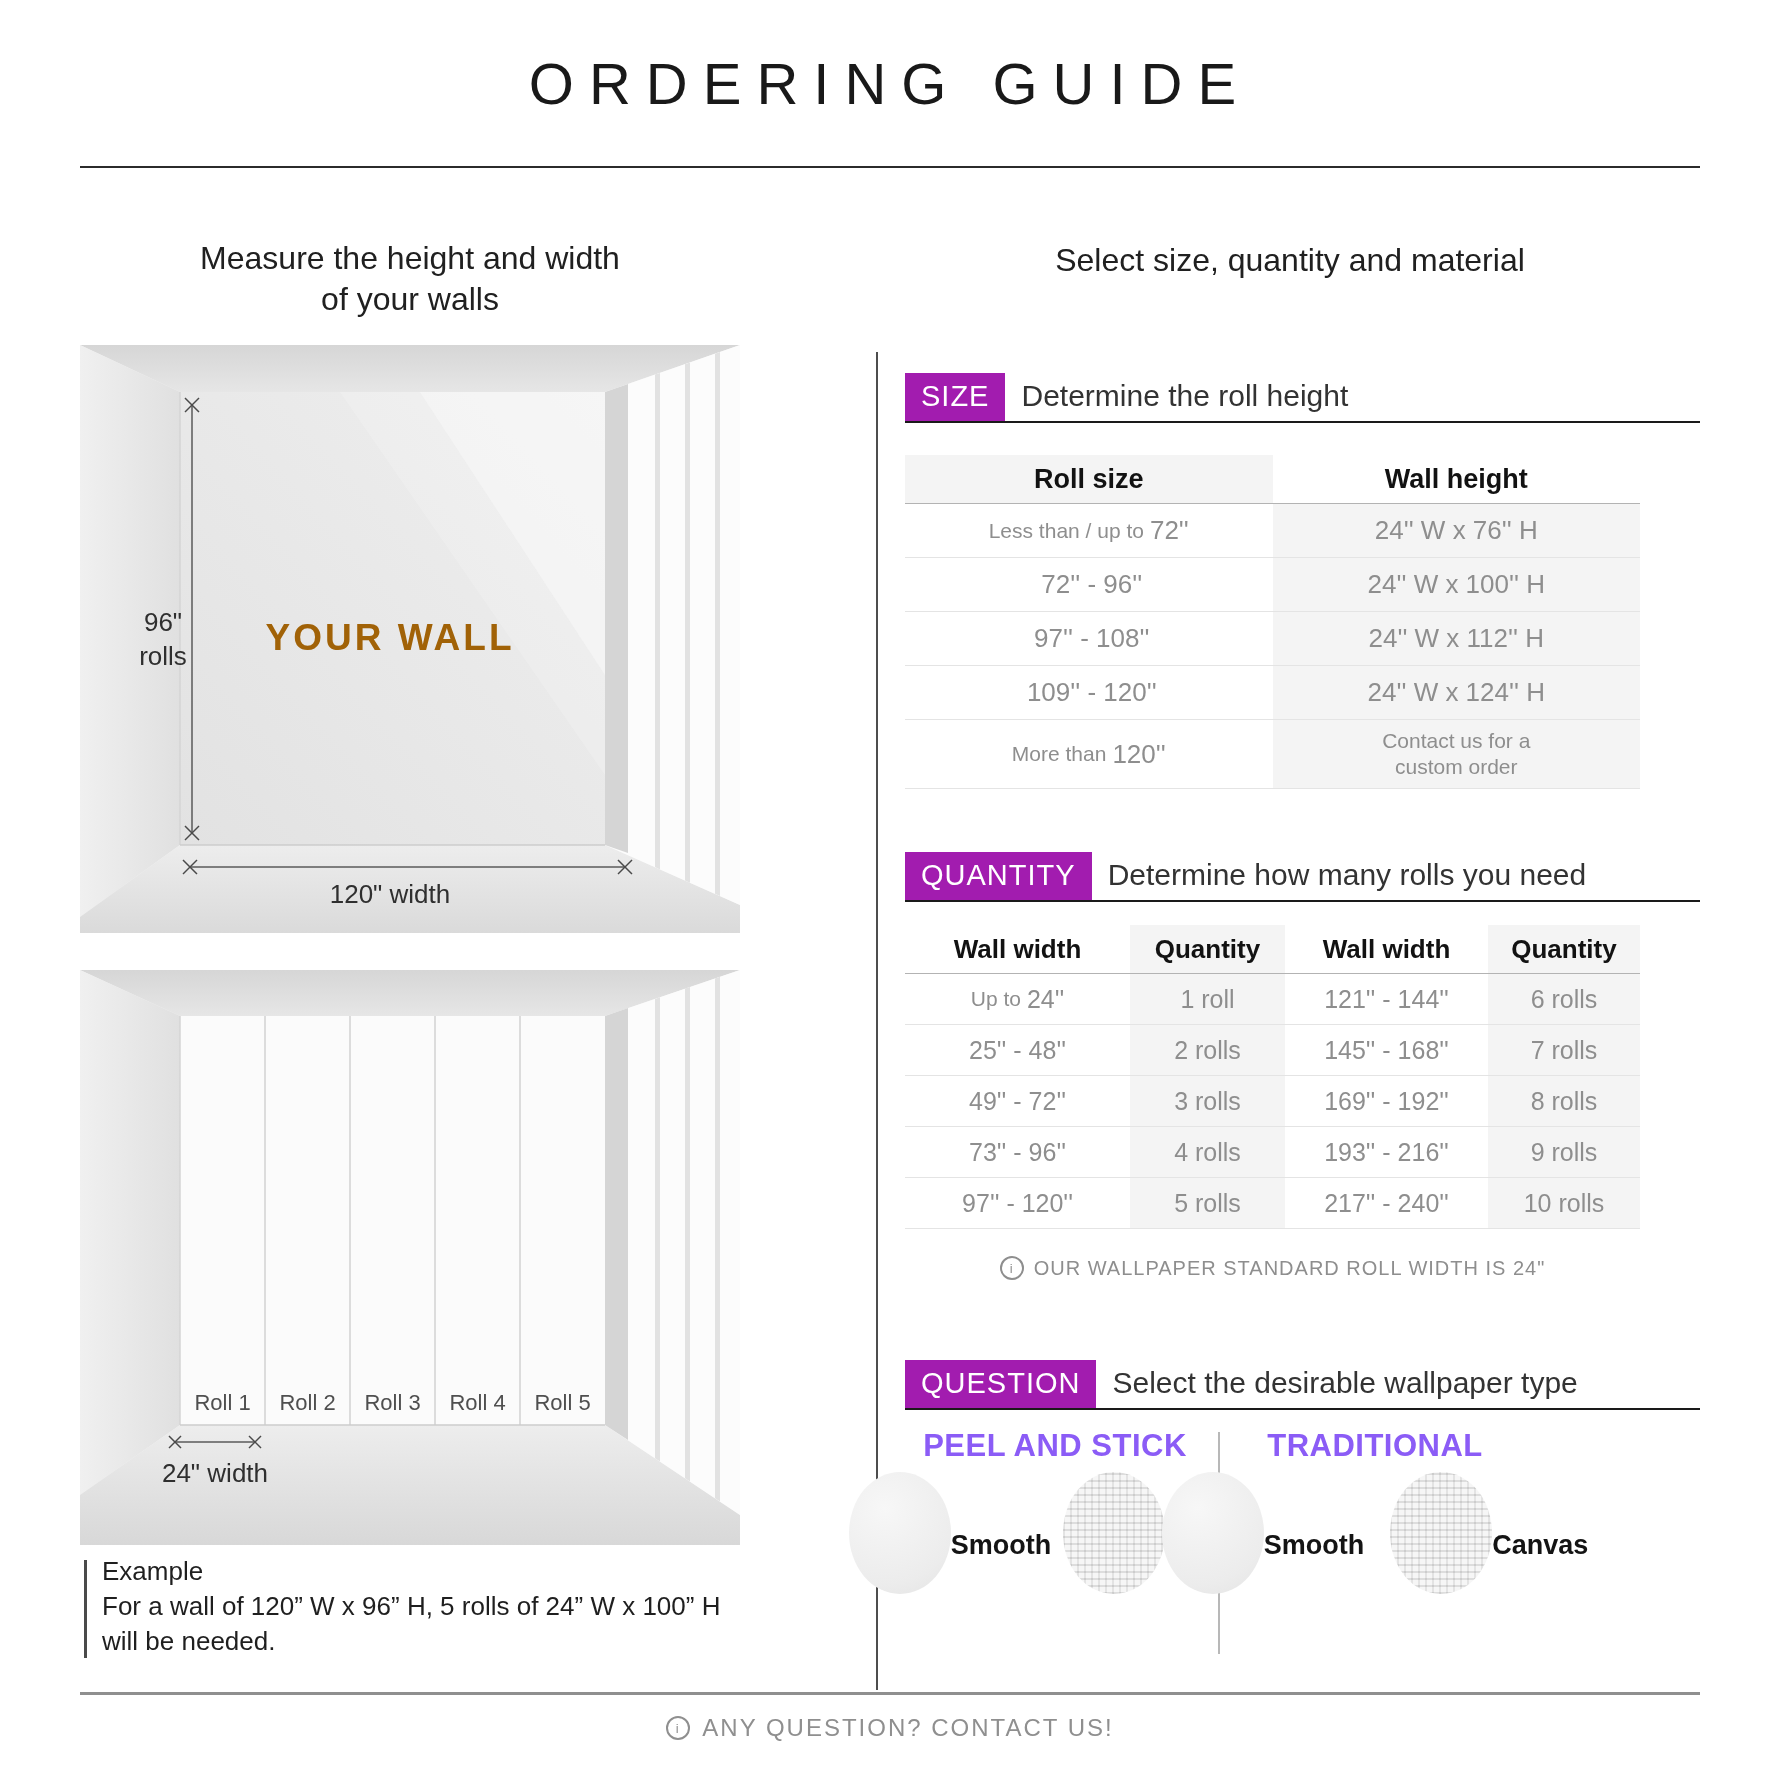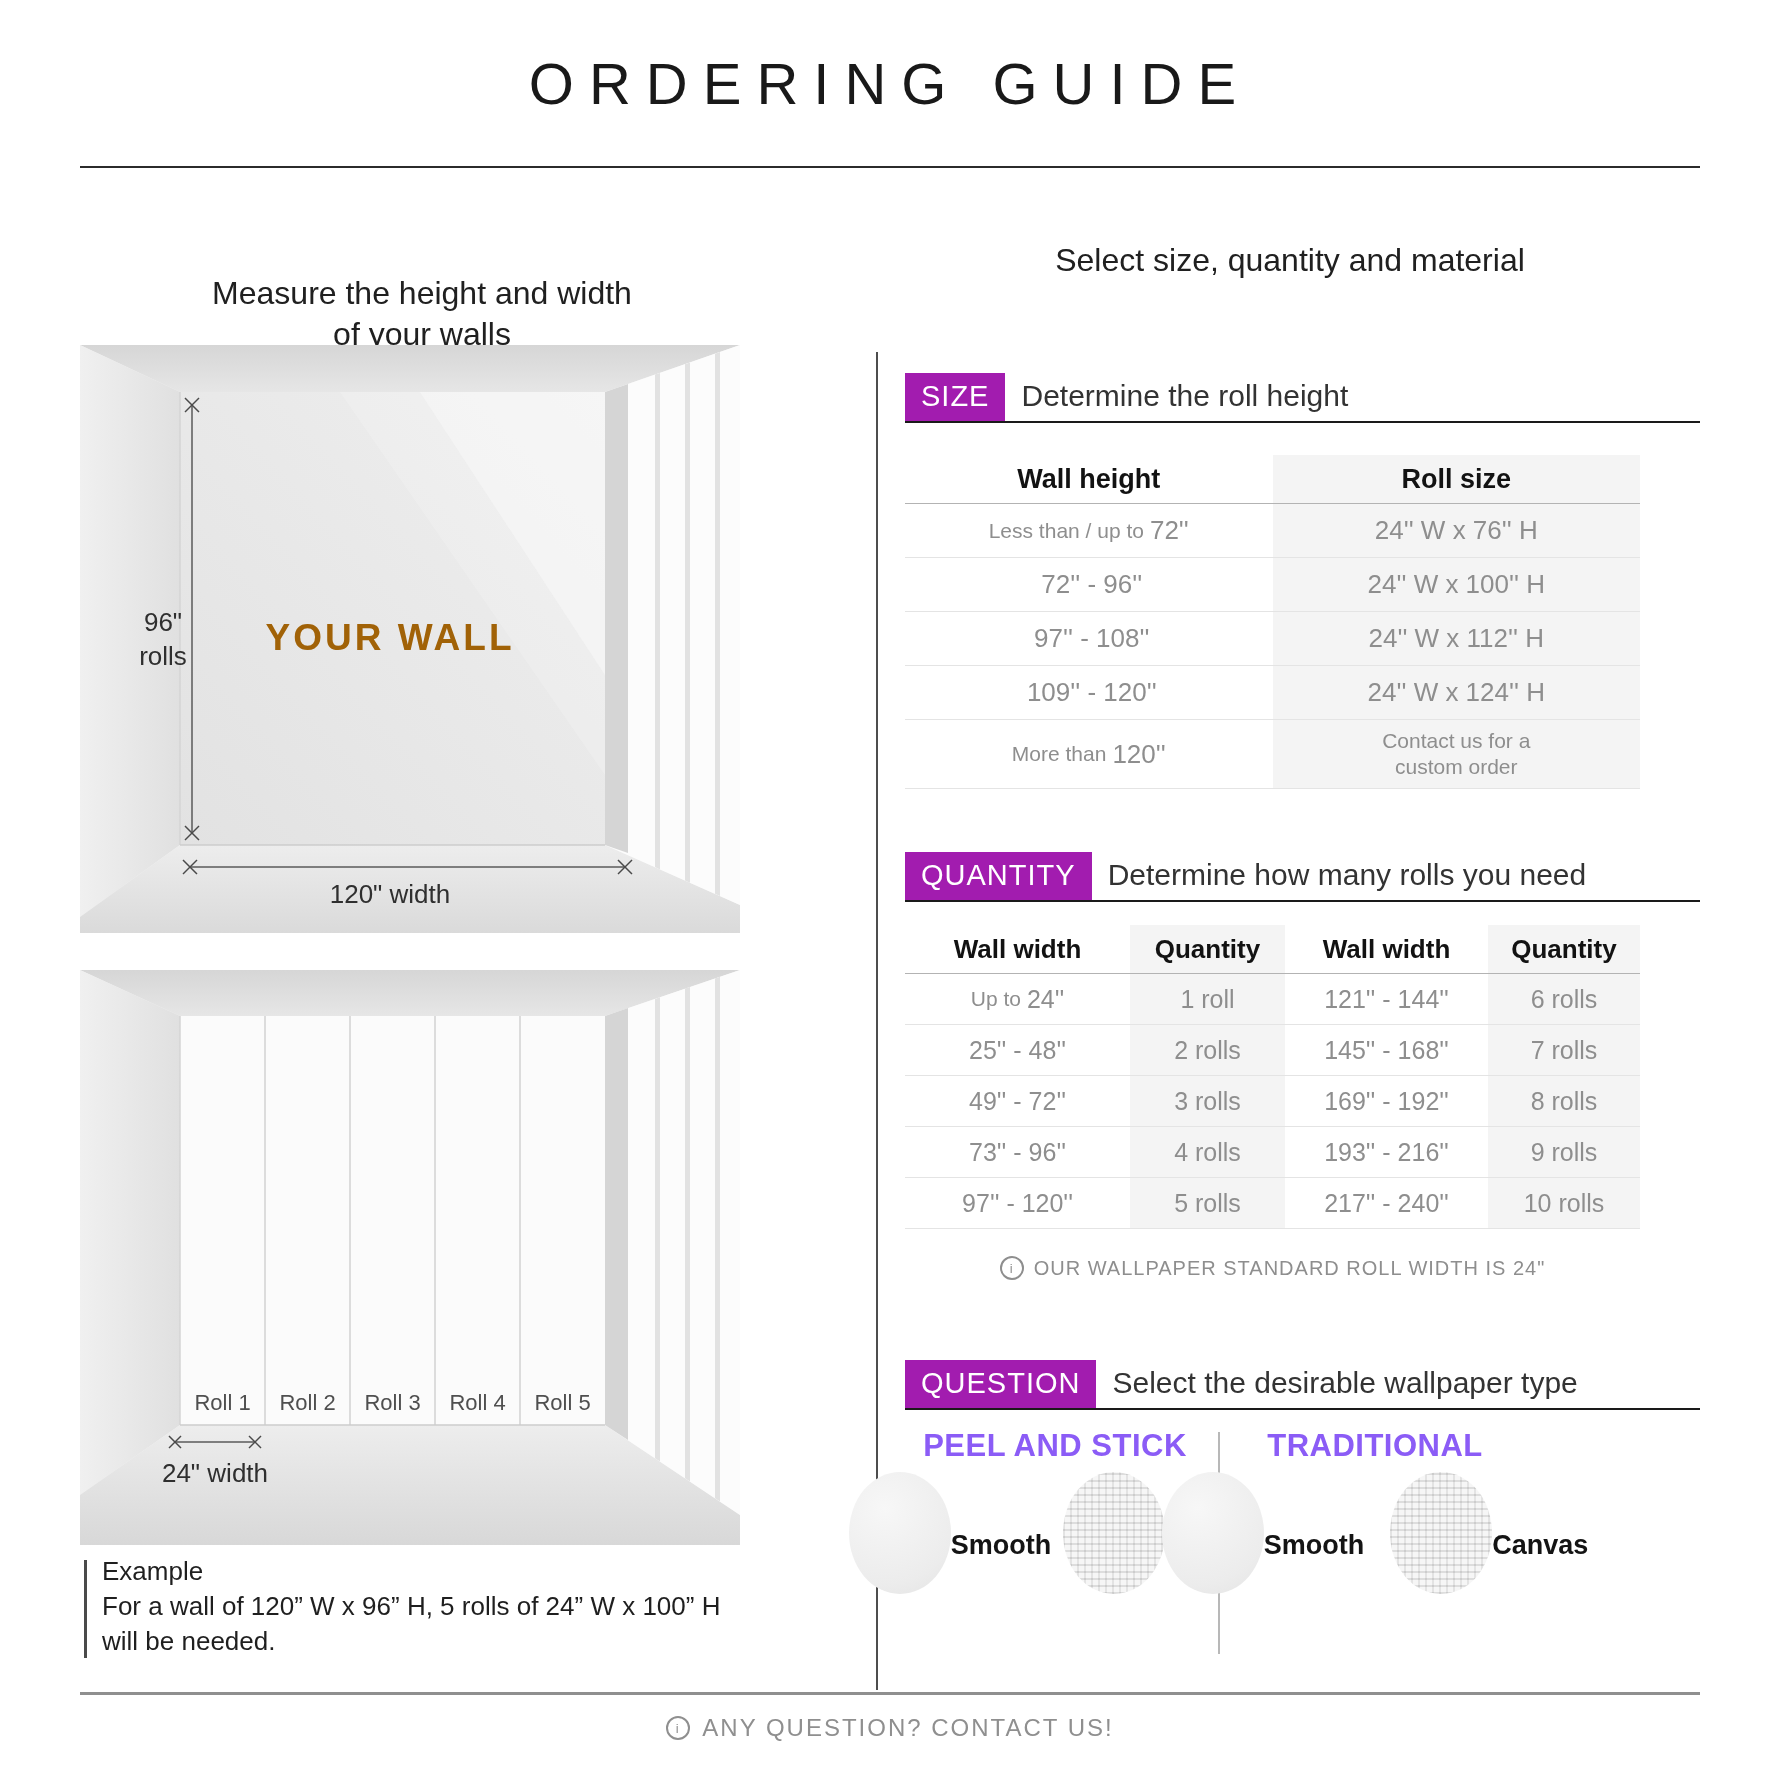--- a/index.html
+++ b/index.html
@@ -5,21 +5,21 @@
   html,body{margin:0;padding:0;background:#ffffff;}
   #page{position:relative;width:1780px;height:1780px;background:#ffffff;overflow:hidden;
         font-family:"Liberation Sans",sans-serif;color:#1c1c1c;}
 
   
   .main-title{position:absolute;top:50px;left:0;width:100%;text-align:center;
               font-size:58px;letter-spacing:15px;color:#191919;font-weight:400;}
   .top-divider{position:absolute;left:80px;top:166px;width:1620px;height:0;
                border-top:2px solid #2b2b2b;}
   .col-heading{position:absolute;text-align:center;font-size:32px;color:#202020;line-height:41px;}
-  #lh{left:92px;width:660px;top:238px;margin-top:35px;}
+  #lh{left:80px;width:660px;top:238px;}
   #rh{left:880px;width:820px;top:240px;}
   .v-divider{position:absolute;left:876px;top:352px;width:2px;height:1338px;background:#4d4d4d;}
 
   
   .room{position:absolute;left:80px;width:660px;overflow:hidden;background:#f3f3f3;}
   #room1{top:345px;height:588px;}
   #room2{top:970px;height:575px;}
   .room svg{position:absolute;left:0;top:0;}
   .room-label{position:absolute;text-align:center;}
   .dim-label{font-size:26px;color:#2f2f2f;line-height:34px;}
@@ -215,22 +215,22 @@
     <div>will be needed.</div>
   </div>
 
   <div class="sec-head" id="size-head">
     <div class="sec-badge">SIZE</div>
     <div class="sec-subtitle">Determine the roll height</div>
   </div>
 
   <div class="tbl" id="size-tbl">
     <div class="trow thead size-h">
+      <div class="cell size-c gray">Roll size</div>
       <div class="cell size-c">Wall height</div>
-      <div class="cell size-c gray">Roll size</div>
     </div>
     <div class="trow size-r">
       <div class="cell size-c">
           <span class="small-pref">Less than / up to </span>
           <span>72''</span>
         </div>
       <div class="cell size-c gray">24'' W x 76'' H</div>
     </div>
     <div class="trow size-r">
       <div class="cell size-c">

